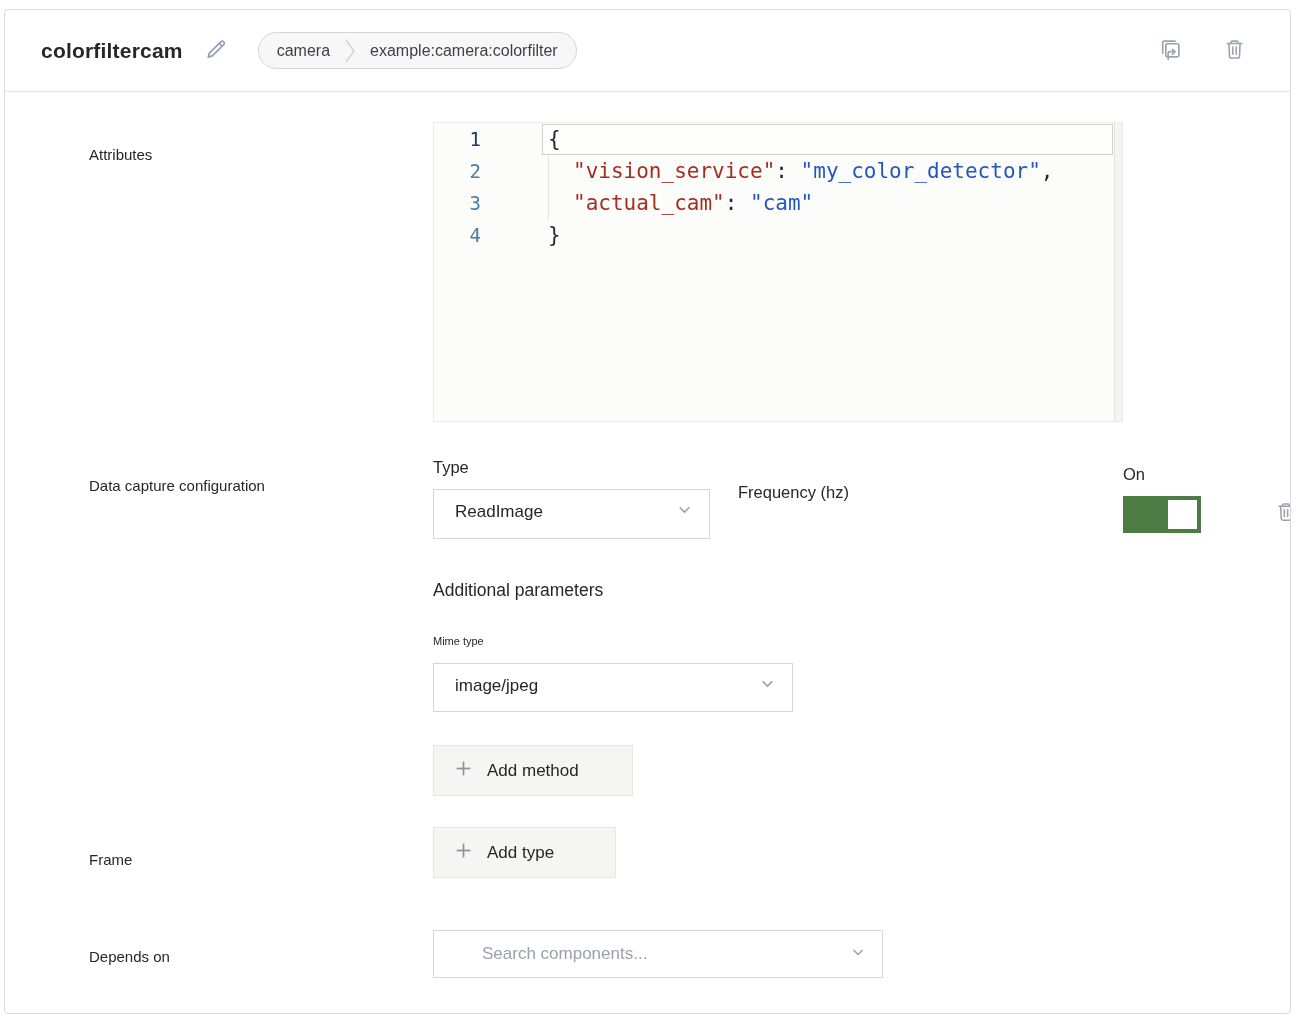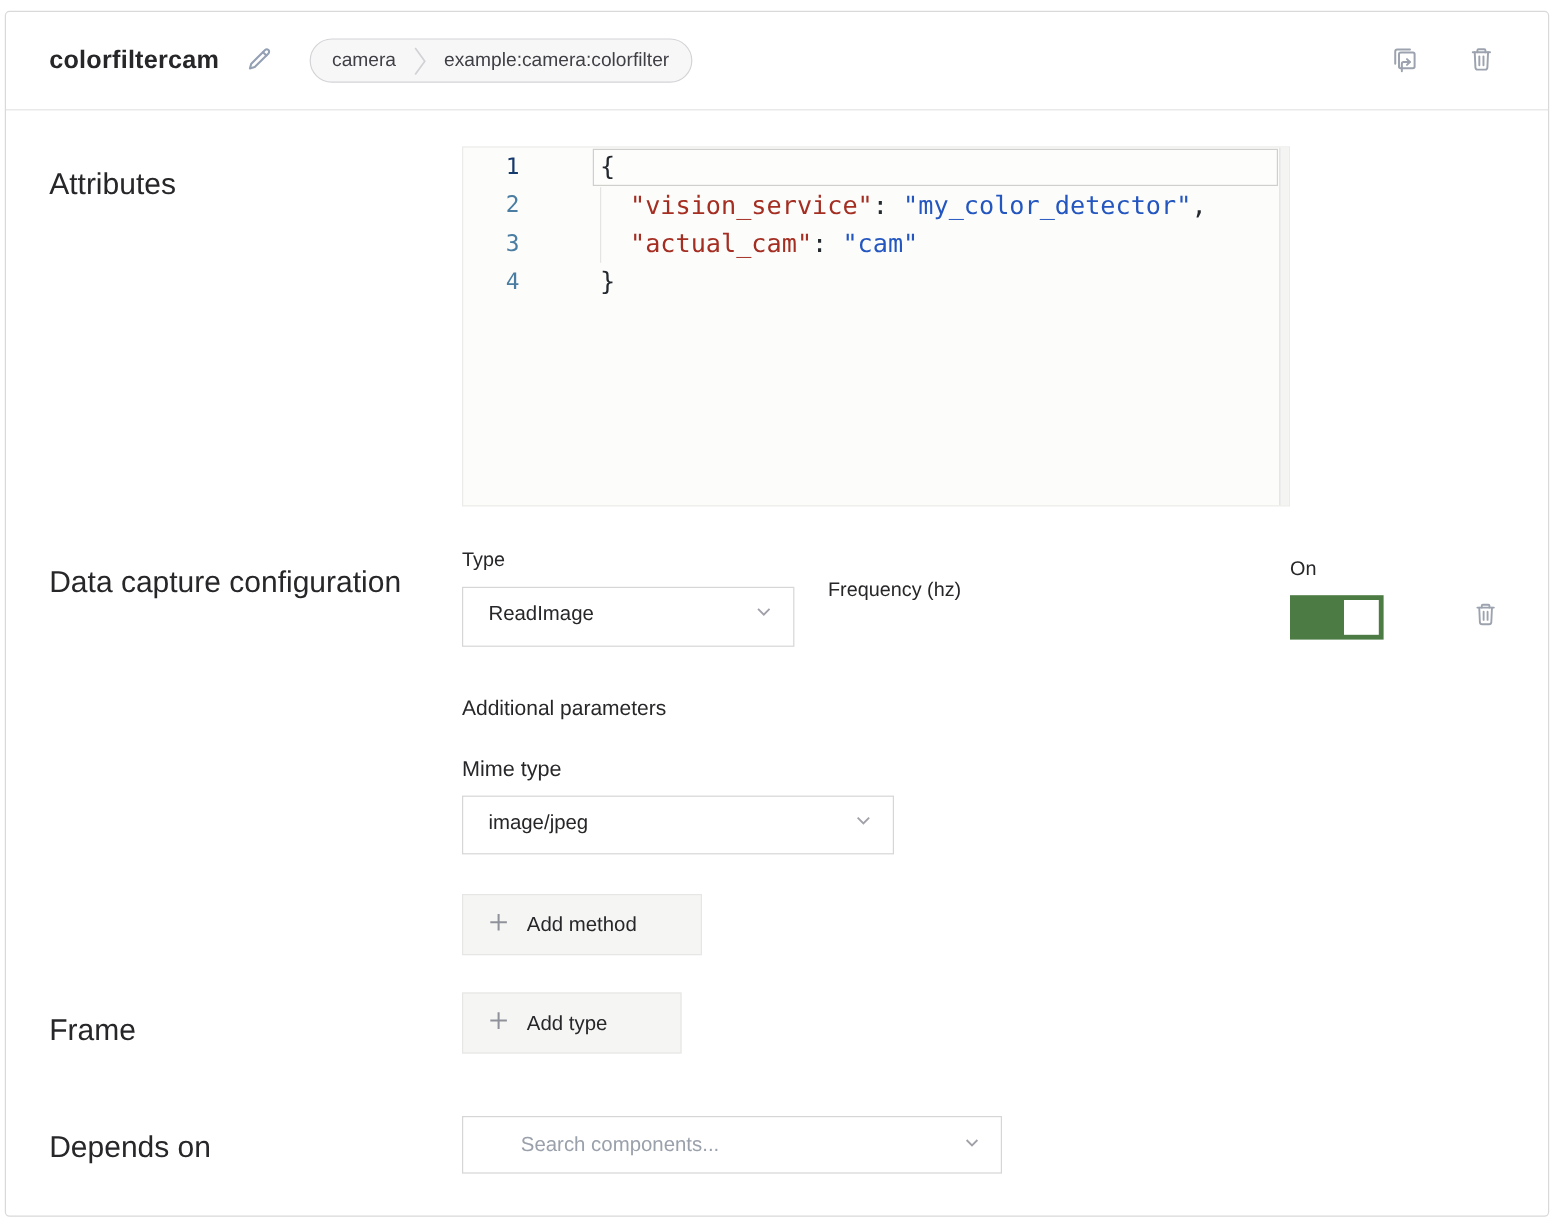--- a/index.html
+++ b/index.html
@@ -19,21 +19,21 @@
   .pill { margin-left:30px; display:inline-flex; align-items:center; height:37px;
     border:1px solid #d4d4d8; border-radius:19px; background:#f7f7f7; overflow:hidden; }
   .pill .seg { font-size:16px; color:#3f3f46; padding:0 13px 0 18px; line-height:35px; }
   .pill .seg.model { padding:0 18px 0 13px; }
   .pill svg { display:block; }
   .header-actions { margin-left:auto; display:flex; align-items:center; gap:40px; }
 
   
   .content { padding:30px 36px 33px 36px; }
   .row { display:flex; }
-  .row-label { width:344px; flex:0 0 344px; font-size:25px; color:#27272a; line-height:37px; }
+  .row-label { width:344px; flex:0 0 344px; font-size:15px; color:#27272a; line-height:37px;margin-left:48px; }
 
   
   .editor { position:relative; width:690px; height:300px; background:#fcfcfb;
     border:1px solid #ebebe9; font-family:"DejaVu Sans Mono", monospace; font-size:21px; }
   .sb-track { position:absolute; top:0; right:0; bottom:0; width:8px; background:#f4f4f3;
     border-left:1px solid #e2e2e0; }
   .active-line-box { position:absolute; left:108px; right:9px; top:1px; height:31px;
     border:1px solid #cfcfcb; background:#fdfdfc; }
   .indent-guide { position:absolute; left:114px; top:33px; height:63px; border-left:1px solid #e4e4e2; }
   .code-line { position:relative; display:flex; height:32px; line-height:32px; }
@@ -57,21 +57,21 @@
   .field-type { width:277px; }
   .field-freq { width:292px; margin-left:28px; }
   .field-on { margin-left:93px; }
   input.text-input { width:292px; height:50px; border:1px solid #d6d6d6; font-size:17px;
     color:#27272a; padding:0 12px 0 21px; font-family:"Liberation Sans", sans-serif; outline:none; }
   .toggle { position:relative; width:78px; height:37px; background:#4c7c44; cursor:pointer; }
   .toggle .knob { position:absolute; top:4px; right:4px; width:29px; height:29px; background:#fff; }
   .row-trash { margin-left:74px; align-self:flex-end; margin-bottom:13px; }
 
   .add-params { margin-top:41px; font-size:17.5px; color:#27272a; }
-  .mime-label { margin-top:30px; font-size:18px; height:20px; line-height:20px; }
+  .mime-label { margin-top:30px; font-size:11px; height:20px; line-height:20px; }
   .mime-select { margin-top:11px; width:360px; height:49px; }
 
   .ghost-btn { margin-top:33px; width:200px; height:51px; background:#f5f5f4;
     border:1px solid #e6e6e4; display:flex; align-items:center; padding-left:21px; gap:15px;
     font-size:17px; color:#27272a; font-family:"Liberation Sans", sans-serif; cursor:pointer;text-align:center; }
 
   .row-frame { margin-top:31px; }
   .row-frame .row-label { padding-top:14px; }
   .row-frame .ghost-btn { margin-top:0; width:183px; }
 

